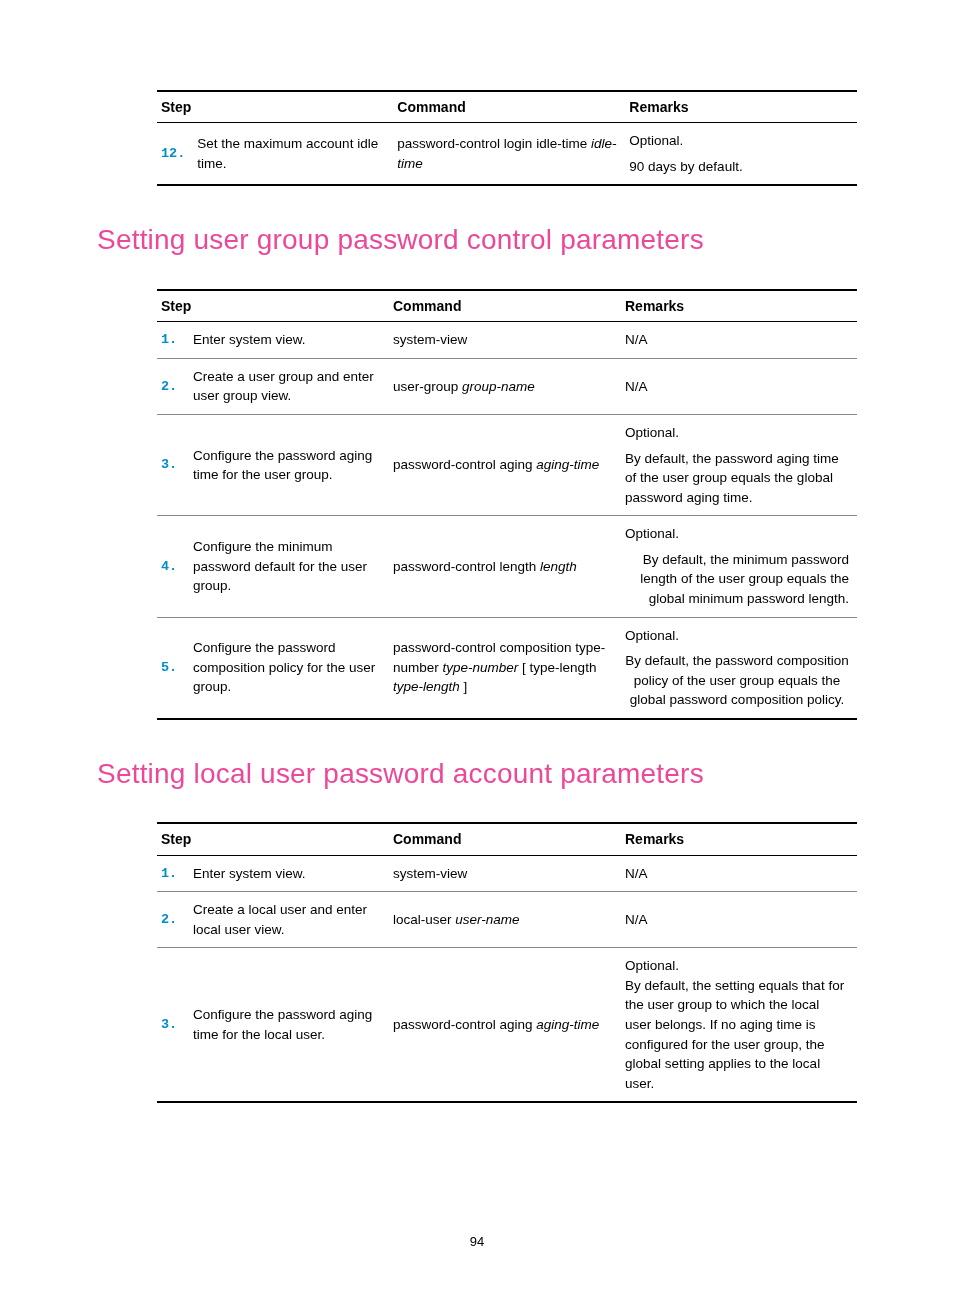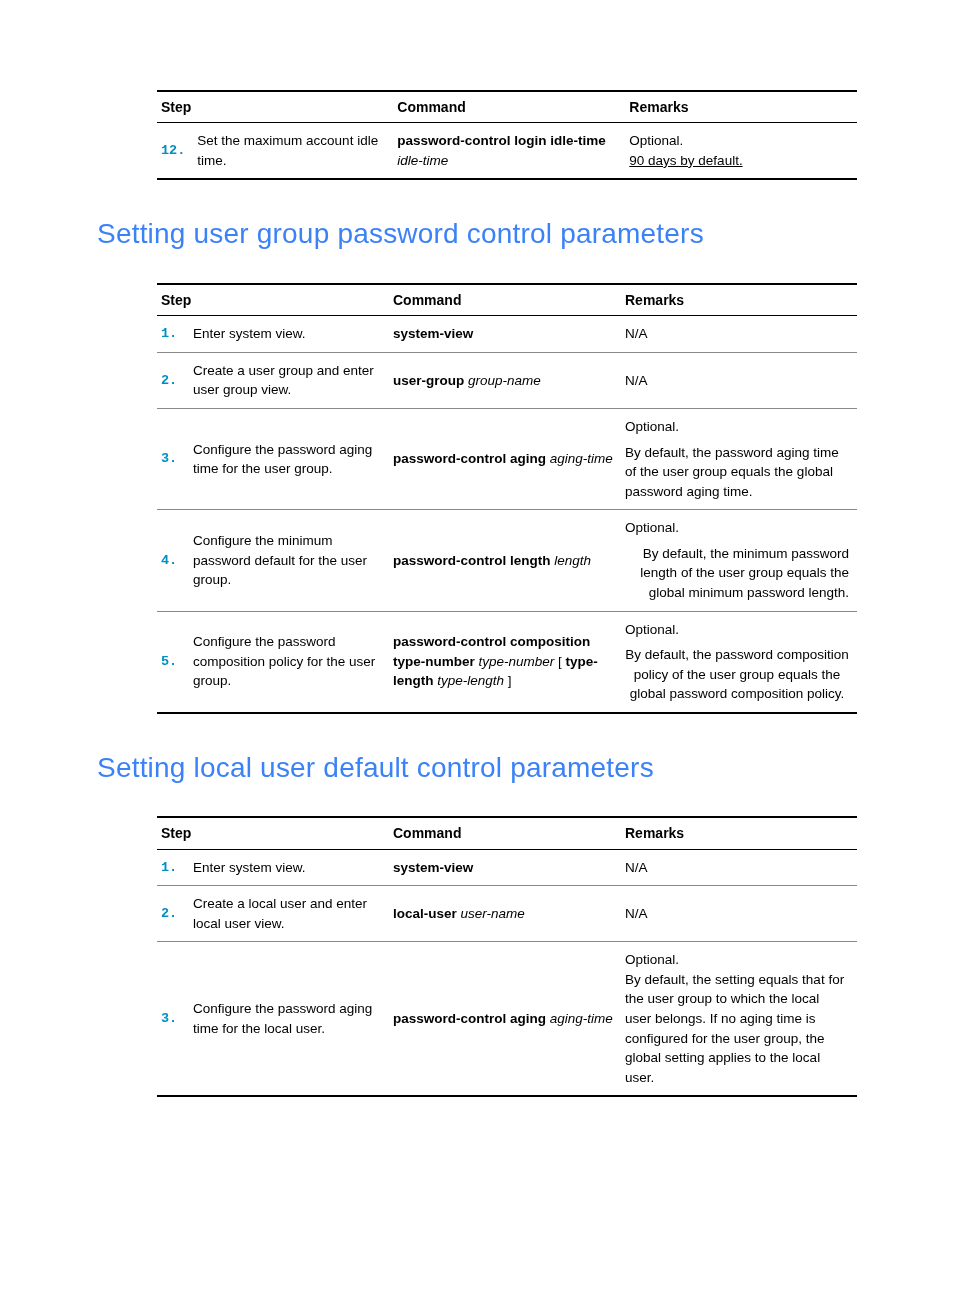--- a/index.html
+++ b/index.html
@@ -13,21 +13,21 @@
     line-height: 1.45;
   }
   .page {
     width: 954px;
     margin: 0 auto;
     padding: 90px 97px 40px 97px;
     position: relative;
   }
   h1.section-title {
     font-weight: normal;
-    color: #3b82f6;
+    color: #ec4899;
     font-size: 28px;
     margin: 34px 0 28px 0;
     letter-spacing: 0.2px;
   }
   table.steps {
     width: 100%;
     border-collapse: collapse;
     margin-left: 60px;
     width: calc(100% - 60px);
   }
@@ -53,21 +53,21 @@
   col.c-cmd { width: 232px; }
   col.c-rem { width: auto; }
   td.num {
     color: #008fc5;
     font-weight: bold;
     vertical-align: top;
     padding-top: 10px;
     text-align: left;
   }
   td.num.middle { vertical-align: middle; padding-top:8px;font-family:Liberation Mono, monospace;}
-  .bold { font-weight: bold; }
+  .bold { font-weight: normal; }
   .italic { font-style: italic; }
   .cmd-part { display: inline; }
   .page-number {
     text-align: center;
     font-size: 13px;
     margin-top: 130px;
   }
   thead th.step-head { padding-left:4px; }
 </style>
 </head>
@@ -89,21 +89,21 @@
         <th>Remarks</th>
       </tr>
     </thead>
     <tbody>
         <tr>
           <td class="num middle">12.</td>
           <td>Set the maximum account idle time.</td>
           <td><span class="cmd-part bold">password-control login idle-time </span><span class="cmd-part italic">idle-time</span></td>
           <td>
             <div>Optional.</div>
-            <div style=" text-decoration: underline;">90 days by default.</div>
+            <div style="margin-top: 6px;">90 days by default.</div>
           </td>
         </tr>
       </tbody>
   </table>
 
   <h1 class="section-title">Setting user group password control parameters</h1>
 
   <table class="steps">
     <colgroup>
         <col class="c-num">
@@ -158,21 +158,21 @@
           <td>Configure the password composition policy for the user group.</td>
           <td><span class="cmd-part bold">password-control composition type-number </span><span class="cmd-part italic">type-number</span><span class="cmd-part "> [ </span><span class="cmd-part bold">type-length </span><span class="cmd-part italic">type-length</span><span class="cmd-part "> ]</span></td>
           <td>
             <div>Optional.</div>
             <div style="margin-top: 6px; text-align: center;">By default, the password composition policy of the user group equals the global password composition policy.</div>
           </td>
         </tr>
       </tbody>
   </table>
 
-  <h1 class="section-title">Setting local user default control parameters</h1>
+  <h1 class="section-title">Setting local user password account parameters</h1>
 
   <table class="steps">
     <colgroup>
         <col class="c-num">
         <col class="c-step">
         <col class="c-cmd">
         <col class="c-rem">
       </colgroup>
     <thead>
       <tr>
@@ -203,13 +203,14 @@
           <td>Configure the password aging time for the local user.</td>
           <td><span class="cmd-part bold">password-control aging </span><span class="cmd-part italic">aging-time</span></td>
           <td>
             <div>Optional.</div>
             <div style="margin-top: 0;">By default, the setting equals that for the user group to which the local user belongs. If no aging time is configured for the user group, the global setting applies to the local user.</div>
           </td>
         </tr>
       </tbody>
   </table>
 
+  <div class="page-number">94</div>
 </div>
 
 </body></html>

